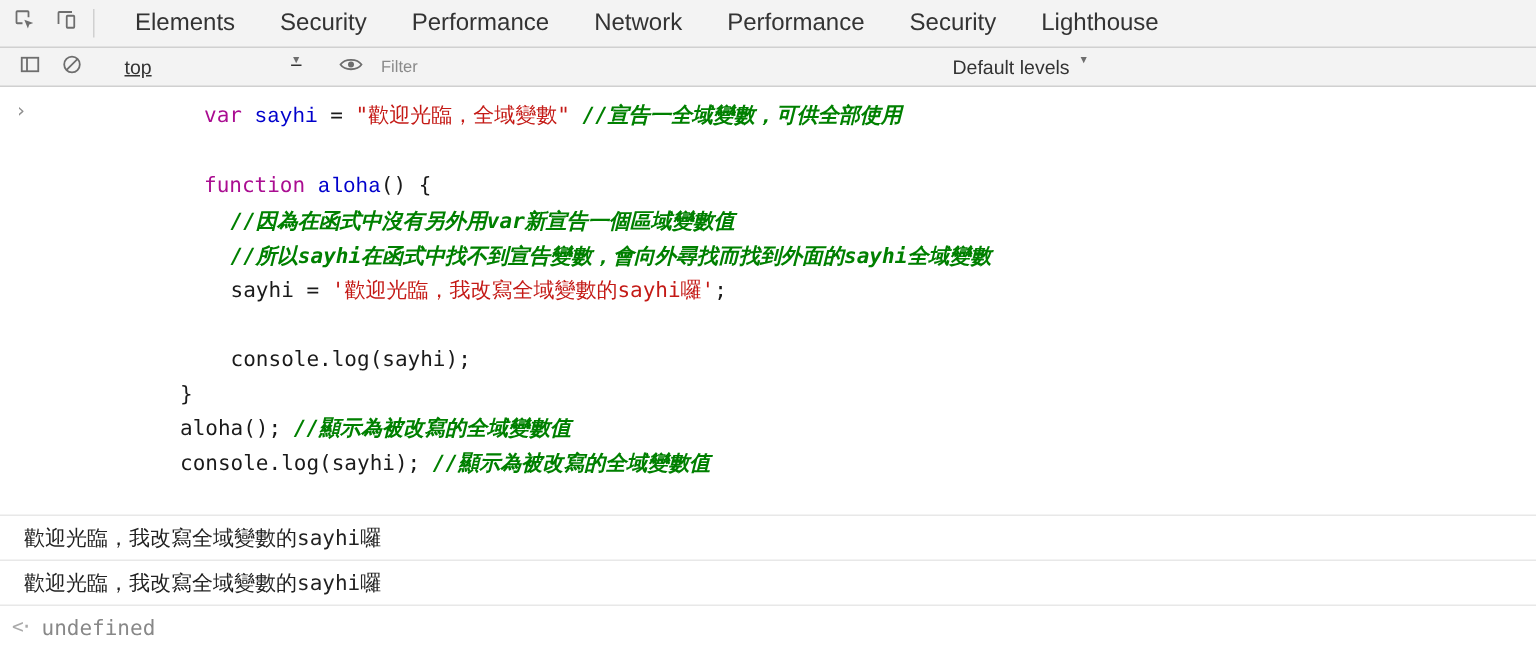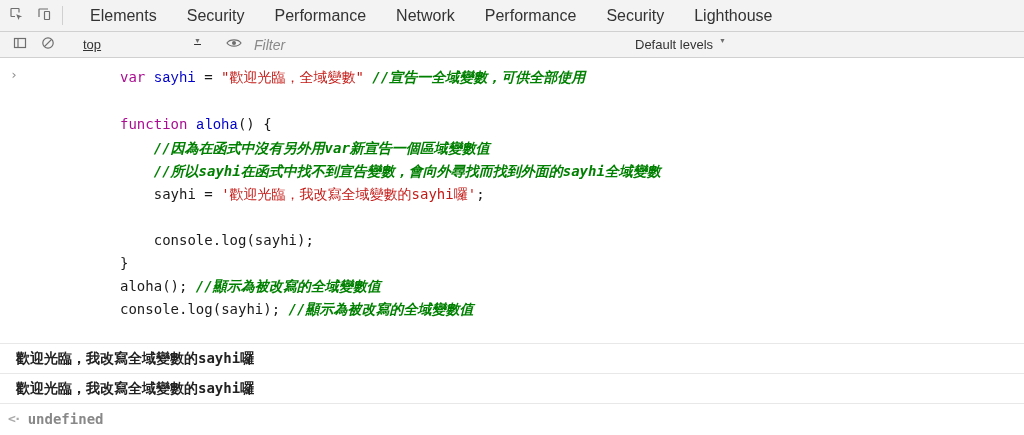--- a/index.html
+++ b/index.html
@@ -27,39 +27,39 @@
   .tab-strip{display:flex;align-items:stretch;margin-left:8px;}
   .tab{padding:0 15px;display:flex;align-items:center;font-size:16px;color:var(--tab-text);cursor:pointer;white-space:nowrap;}
   .tab.active{box-shadow:inset 0 -2px 0 var(--accent);}
 
   .toolbar{height:26px;background:var(--toolbar-bg);border-bottom:1px solid var(--border);
     display:flex;align-items:center;font-size:13px;color:var(--tab-text);padding-left:6px;}
   .toolbar .icon-btn{height:100%;}
   .context-select{width:140px;display:flex;justify-content:space-between;
     padding:0 10px 0 12px;cursor:pointer;flex:none;text-decoration:underline;}
   .caret{font-size:7px;color:var(--icon);line-height:1;}
-  .filter-input{border:none;outline:none;background:transparent;width:368px;font-size:14px;
-    color:var(--tab-text);font-family:"Liberation Sans",sans-serif;padding-left:6px;flex:none;font-style:italic;}
+  .filter-input{border:none;outline:none;background:transparent;width:368px;font-size:11px;
+    color:var(--tab-text);font-family:"Liberation Sans",sans-serif;padding-left:6px;flex:none;}
   .filter-input::placeholder{color:#8a8a8a;}
   .levels-select{display:flex;align-items:flex-start;gap:6px;padding:0 10px;cursor:pointer;flex:none;}
 
   .console-area{background:#fff;}
   .input-block{position:relative;padding:8px 0 22px 120px;}
   .prompt{position:absolute;left:10px;top:9px;font-size:13px;color:#8e8e8e;
     font-family:"DejaVu Sans Mono",monospace;}
   .code-line{white-space:pre;font-family:"DejaVu Sans Mono",monospace;font-size:14px;
     line-height:23px;min-height:23px;color:var(--token-plain);}
-  .tok-keyword{color:var(--token-keyword);}
+  .tok-keyword{color:var(--token-keyword);margin-left:16px;}
   .tok-def{color:var(--token-def);font-family:Liberation Mono, monospace;}
   .tok-string{color:var(--token-string);}
   .tok-comment{color:var(--token-comment);font-style:italic;font-weight:bold;}
   .tok-plain{color:var(--token-plain);}
 
   .out-row{height:30px;display:flex;align-items:center;border-top:1px solid var(--row-divider);
-    padding-left:16px;font-family:"DejaVu Sans Mono",monospace;font-size:14px;color:#222;font-weight:bold;}
+    padding-left:16px;font-family:"DejaVu Sans Mono",monospace;font-size:14px;color:#222;}
   .out-row.result{color:var(--muted);padding-left:8px;}
   .ret-marker{margin-right:8px;letter-spacing:-2px;color:#aaa;font-size:13px;}
 </style>
 </head>
 <body>
 
 <div class="devtools">
 
   <div class="tabbar">
     <div class="icon-btn" style="margin-left:2px;">

